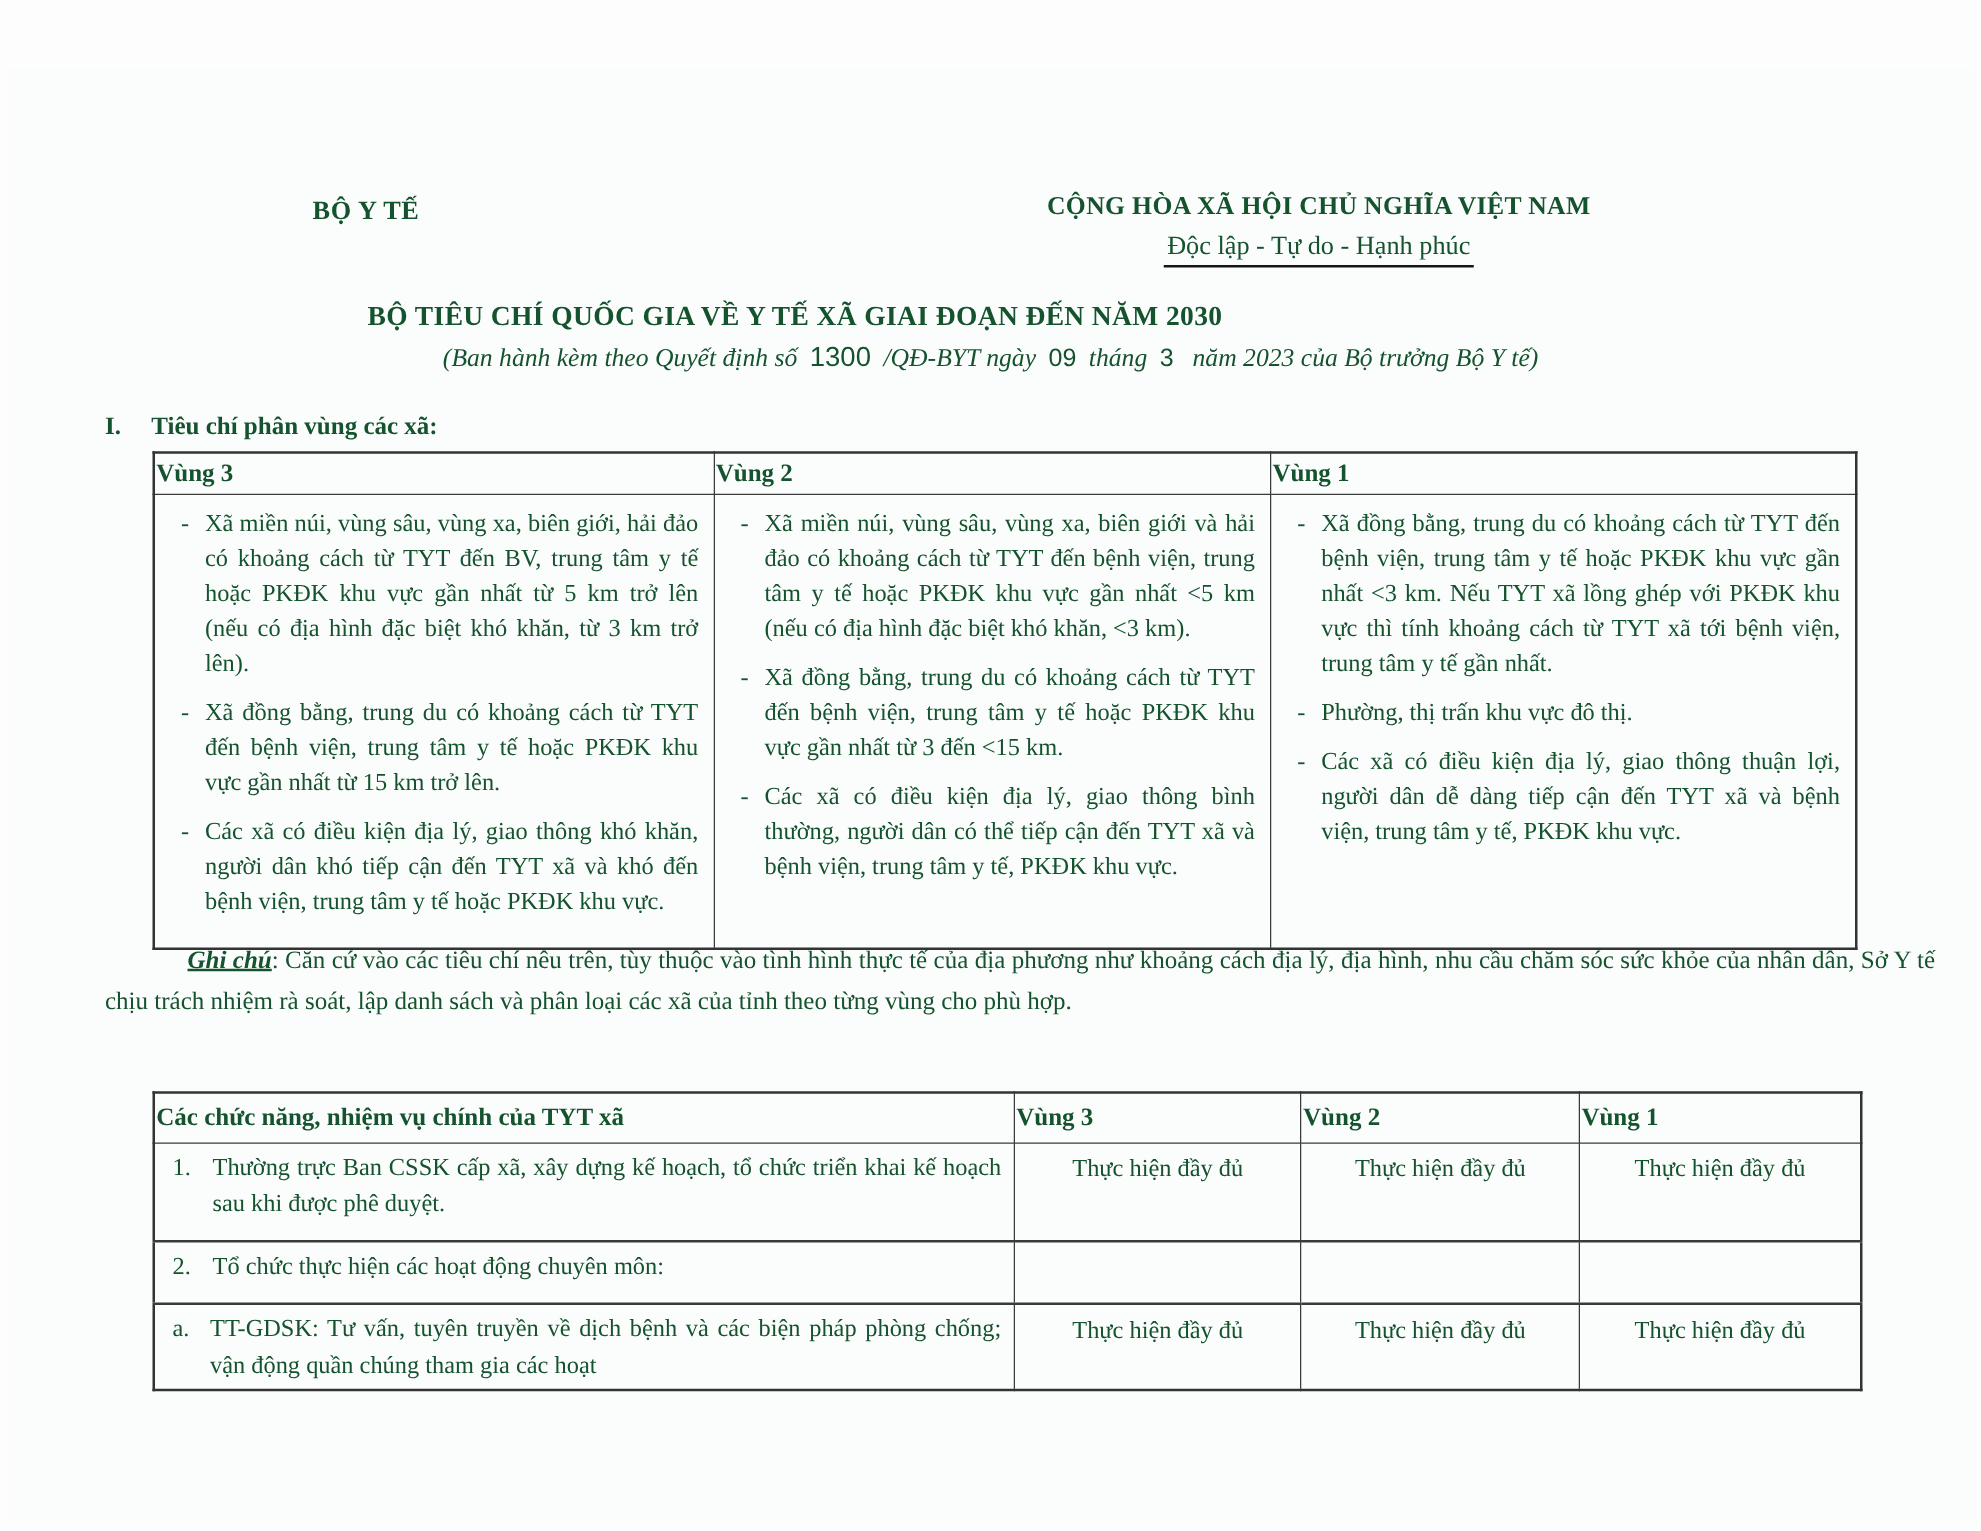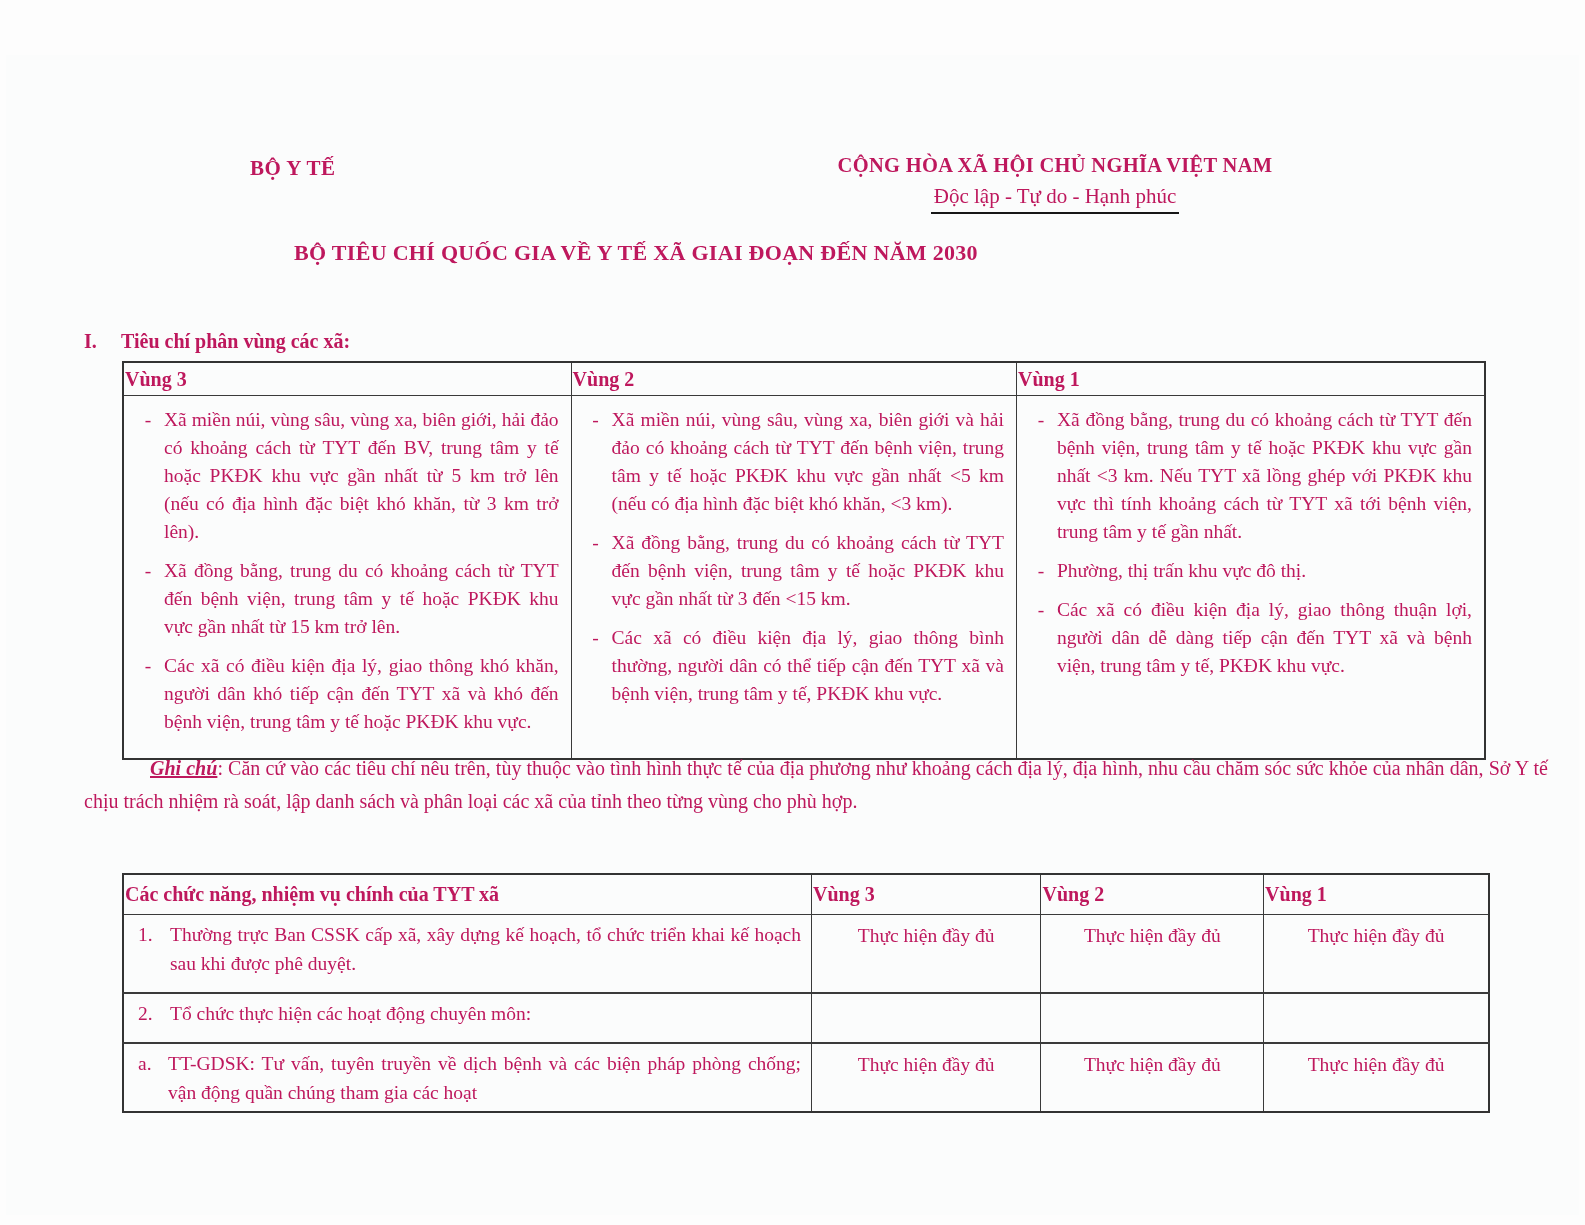--- a/index.html
+++ b/index.html
@@ -1,21 +1,21 @@
 <!DOCTYPE html>
 <html lang="vi"><head>
 <meta charset="utf-8">
 <style>
   html,body{margin:0;padding:0;background:#fff;}
   .page{
     position:relative;
     width:1585px;height:1225px;
     background:#fdfdfd;
     font-family:"Liberation Serif","DejaVu Serif",serif;
-    color:#be185d;
+    color:#14532d;
     overflow:hidden;
   }
   .scan-band{position:absolute;left:6px;right:6px;top:55px;bottom:10px;background:#fbfcfc;}
 
   
   .agency{position:absolute;left:250px;top:156px;font-size:21px;font-weight:bold;letter-spacing:.5px;}
   .nat-block{position:absolute;left:790px;top:154px;width:530px;text-align:center;}
   .nat-country{font-size:20.5px;font-weight:bold;letter-spacing:.3px;}
   .nat-motto{display:inline-block;margin-top:7px;font-size:21px;font-weight:normal;
              border-bottom:2.5px solid #161616;padding:0 3px 3px 3px;}
@@ -73,20 +73,21 @@
 <div class="page">
   <div class="scan-band"></div>
 
   <div class="agency">BỘ Y TẾ</div>
   <div class="nat-block">
     <div class="nat-country">CỘNG HÒA XÃ HỘI CHỦ NGHĨA VIỆT NAM</div>
     <div><span class="nat-motto">Độc lập - Tự do - Hạnh phúc</span></div>
   </div>
 
   <div class="doc-title">BỘ TIÊU CHÍ QUỐC GIA VỀ Y TẾ XÃ GIAI ĐOẠN ĐẾN NĂM 2030</div>
+  <div class="doc-sub"><span class="it">(Ban hành kèm theo Quyết định số</span><span class="fill big">1300</span><span class="it">/QĐ-BYT ngày</span><span class="fill">09</span><span class="it">tháng</span><span class="fill">3</span>&nbsp;<span class="it">năm 2023 của Bộ trưởng Bộ Y tế)</span></div>
 
   <div class="sec-head" id="sec1-head">
     <span class="sec-num">I.</span>
     <span>Tiêu chí phân vùng các xã:</span>
   </div>
 
   <table class="tbl" id="table1">
     <colgroup>
         <col style="width:32.9%">
         <col style="width:32.7%">

